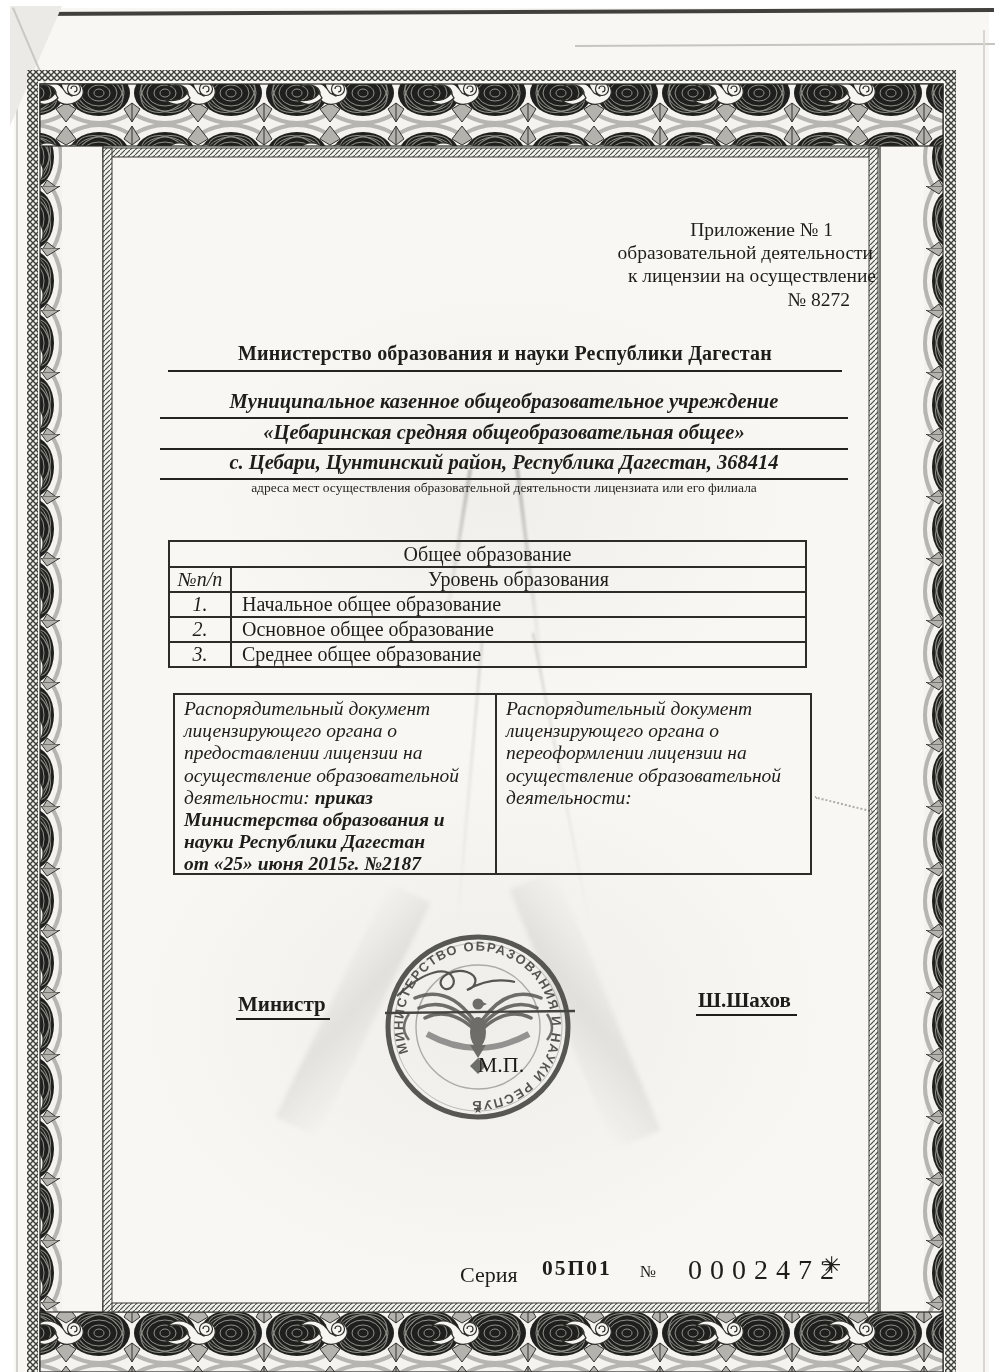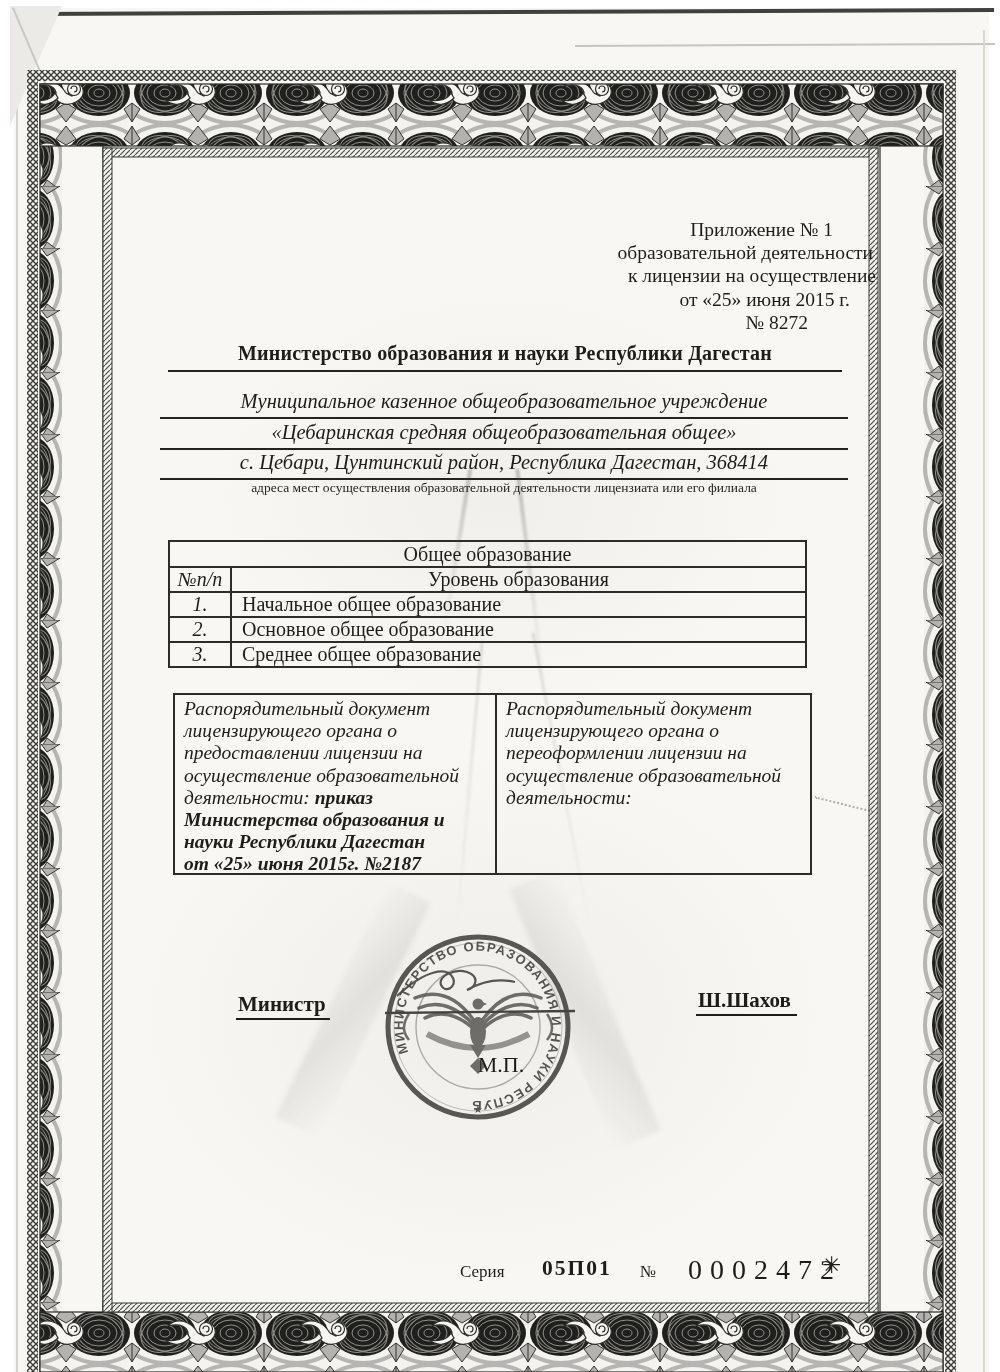--- a/index.html
+++ b/index.html
@@ -25,21 +25,21 @@
   .abs{position:absolute;}
   .appendix-note{right:162px;top:218px;width:330px;text-align:right;
       font-size:19.5px;line-height:23.2px;}
   .appendix-note div:nth-child(1){margin-right:43px;}
   .appendix-note div:nth-child(2){margin-right:3px;}
   .appendix-note div:nth-child(3){margin-right:0;}
   .appendix-note div:nth-child(4){margin-right:26px;}
   .appendix-note div:nth-child(5){margin-right:68px;}
   .rule-line{border-bottom:2px solid #23231f;text-align:center;}
   .ministry{left:168px;top:342px;width:674px;height:28px;font-size:20px;font-weight:bold;letter-spacing:.2px;}
-  .orgline{left:160px;width:688px;height:27px;font-size:20.5px;font-weight:normal;font-style:italic;}
+  .orgline{left:160px;width:688px;height:27px;font-size:20.5px;font-weight:bold;font-style:italic;}
   .org1{top:390px;} .org2{top:421px;} .org3{top:451px;}
   .addr-caption{left:160px;top:480px;width:688px;text-align:center;font-size:13.5px;color:#26261f;}
   
   .edu-table{position:absolute;left:168px;top:540px;width:639px;border-collapse:collapse;
       font-size:20px;}
   .edu-table td{border:2px solid #2c2c28;padding:0 2px;height:23px;}
   .edu-table .t-title{text-align:center;height:24px;}
   .edu-table .t-num{width:56px;text-align:center;font-style:italic;}
   .edu-table .t-levelh{text-align:center;}
   .edu-table .t-level{padding-left:10px;}
@@ -47,21 +47,21 @@
   .orders{position:absolute;left:173px;top:693px;width:639px;height:182px;
       border:2px solid #2c2c28;display:flex;box-sizing:border-box;}
   .orders .cellL{width:322px;border-right:2px solid #2c2c28;box-sizing:border-box;}
   .orders .cellR{flex:1;}
   .orders .cell-in{padding:3px 6px 0 9px;font-size:19.5px;line-height:22.2px;white-space:pre-line;font-style:italic;}
   
   .minister{left:236px;top:992px;font-size:21px;font-weight:bold;border-bottom:2.5px solid #1d1d1b;padding:0 4px 1px 2px;}
   .sig-name{left:688px;top:988px;font-size:21px;font-weight:bold;border-bottom:2.5px solid #1d1d1b;padding:0 6px 1px 2px;margin-left:8px;}
   .seal-svg{position:absolute;left:363px;top:912px;filter:blur(.2px);}
   
-  .ser-label{left:460px;top:1262px;font-size:17px;}
+  .ser-label{left:460px;top:1262px;font-size:22px;}
   .ser-value{left:542px;top:1256px;font-size:21.5px;font-weight:bold;letter-spacing:2px;}
   .num-label{left:640px;top:1262px;font-size:17px;}
   .num-value{left:688px;top:1254px;font-size:28px;letter-spacing:8px;font-weight:500;}
   .star{left:822px;top:1252px;font-size:23px;font-family:"DejaVu Sans",sans-serif;}
   
   .crease{position:absolute;pointer-events:none;}
   .c1{left:455px;top:468px;width:4px;height:170px;transform:rotate(9deg);
       background:linear-gradient(to bottom,rgba(70,70,66,.30),rgba(70,70,66,.08) 70%,transparent);filter:blur(1px);}
   .c2{left:528px;top:468px;width:4px;height:210px;transform:rotate(-7deg);
       background:linear-gradient(to bottom,rgba(70,70,66,.30),rgba(70,70,66,.08) 70%,transparent);filter:blur(1px);}
@@ -192,21 +192,20 @@
     <rect x="103" y="148" width="775" height="9" fill="url(#phatch)" stroke="#3a3a36" stroke-width="1"></rect>
     <rect x="103" y="1303" width="775" height="9" fill="url(#phatch)" stroke="#3a3a36" stroke-width="1"></rect>
     <rect x="103" y="148" width="9" height="1164" fill="url(#phatch)" stroke="#3a3a36" stroke-width="1"></rect>
     <rect x="869" y="148" width="9" height="1164" fill="url(#phatch)" stroke="#3a3a36" stroke-width="1"></rect>
   </svg>
 
   <div class="abs appendix-note">
     <div>Приложение № 1</div>
     <div>образовательной деятельности</div>
     <div>к лицензии на осуществление</div>
-    <div>от «25» июня  2015 г.</div>
     <div>№ 8272</div>
   </div>
 
   <div class="abs rule-line ministry">Министерство образования и науки Республики Дагестан</div>
 
   <div class="abs rule-line orgline org1">Муниципальное казенное общеобразовательное  учреждение</div>
   <div class="abs rule-line orgline org2">«Цебаринская средняя общеобразовательная общее»</div>
   <div class="abs rule-line orgline org3">с. Цебари,  Цунтинский район, Республика  Дагестан, 368414</div>
   <div class="abs addr-caption">адреса мест осуществления образовательной деятельности лицензиата или его филиала</div>
 

